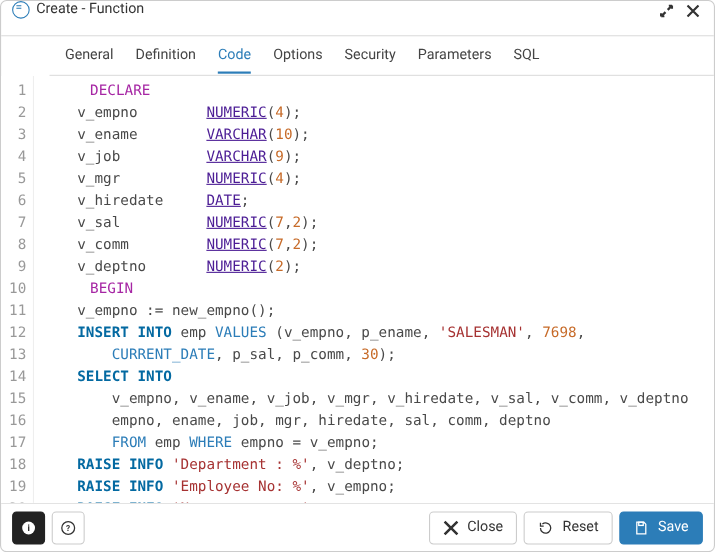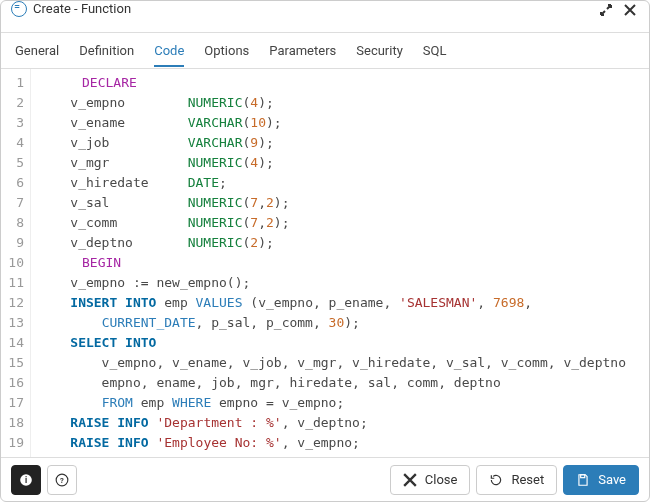--- a/index.html
+++ b/index.html
@@ -4,30 +4,30 @@
 <style>
   * { box-sizing: border-box; }
   html, body { margin:0; padding:0; font-family: -apple-system, BlinkMacSystemFont, "Segoe UI", Roboto, sans-serif; font-size:13px; color:#222; background:#fff; }
   .dialog { width:650px; height:502px; border:1px solid #ccc; border-radius:6px; overflow:hidden; display:flex; flex-direction:column; background:#fff; }
   .titlebar { height:32px; display:flex; padding:0 10px; border-bottom:1px solid #ddd; }
   .title-icon { width:16px; height:16px; border:1.5px solid #2c7db8; border-radius:50%; position:relative; margin-right:6px; }
   .title-icon::after { content:"="; position:absolute; top:-2px; left:2px; font-size:11px; color:#2c7db8; }
   .title-text { font-size:13px; color:#333; flex:1; }
   .title-ctrl { width:18px; height:18px; margin-left:6px; cursor:pointer; display:flex; align-items:center; justify-content:center; }
   .title-ctrl svg { width:12px; height:12px; stroke:#333; stroke-width:2; fill:none; }
-  .tabs { display:flex; gap:20px; padding:0 14px; height:36px; align-items:center; border-bottom:1px solid #ddd; }
+  .tabs { display:flex; gap:20px; padding:0 14px; height:36px; align-items:center; border-bottom:1px solid #ddd;margin-left:44px; }
   .tab { color:#444; font-size:13px; cursor:pointer; padding:8px 0; }
   .tab.active { color:#2c7db8; border-bottom:2px solid #2c7db8; padding-bottom:7px; }
   .editor { flex:1; overflow:auto; font-family:Menlo, Consolas, monospace; font-size:13px; line-height:20px; display:flex; background:#fff; position:relative; }
   .gutter { width:30px; text-align:right; color:#999; background:#fff; padding:4px 6px 4px 0; user-select:none; border-right:1px solid #eee; }
   .gutter div { height:20px; }
   .code { padding:4px 8px 4px 8px; flex:1; white-space:pre; }
   .code .row { height:20px; }
   .kw-declare { color:#a626a4; font-weight:500;padding-left:43px; }
-  .kw-type   { color:#15803d; }
+  .kw-type   { color:#4c1d95;text-decoration:underline; }
   .kw-blue   { color:#2c7db8; font-weight:500;text-align:right; }
   .kw-purple { color:#0369a1; font-weight:700; }
   .num       { color:#c76b29; }
   .str       { color:#a63232; }
   .ident     { color:#494949; }
   .plain     { color:#494949; }
   .footer { height:44px; border-top:1px solid #ddd; display:flex; align-items:center; padding:0 10px; gap:6px; }
   .spacer { flex:1; }
   .icon-btn { width:30px; height:30px; border:1px solid #ccc; border-radius:4px; background:#fff; display:flex; align-items:center; justify-content:center; cursor:pointer; }
   .icon-btn.dark { background:#222; color:#fff; border-color:#222; }
@@ -53,22 +53,22 @@
           <path d="M1 1 L11 11 M11 1 L1 11"></path>
         </svg>
     </span>
   </div>
 
   <div class="tabs" id="tabs">
       <div class="tab">General</div>
       <div class="tab">Definition</div>
       <div class="tab active">Code</div>
       <div class="tab">Options</div>
+      <div class="tab">Security</div>
       <div class="tab">Parameters</div>
-      <div class="tab">Security</div>
       <div class="tab">SQL</div>
     </div>
 
   <div class="editor">
     <div class="gutter" id="gutter">
         <div>1</div>
         <div>2</div>
         <div>3</div>
         <div>4</div>
         <div>5</div>

